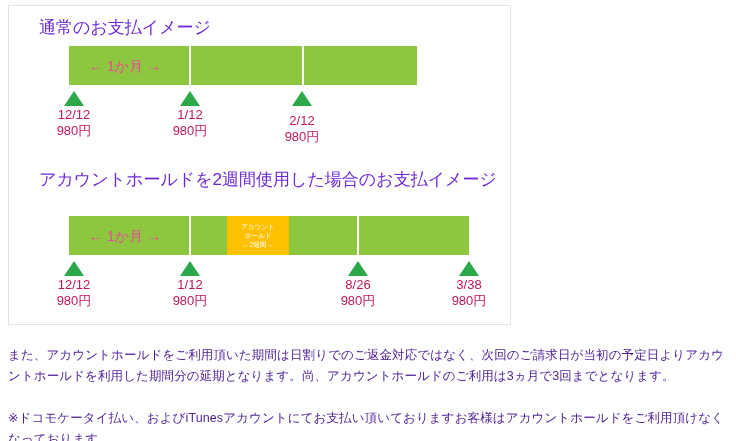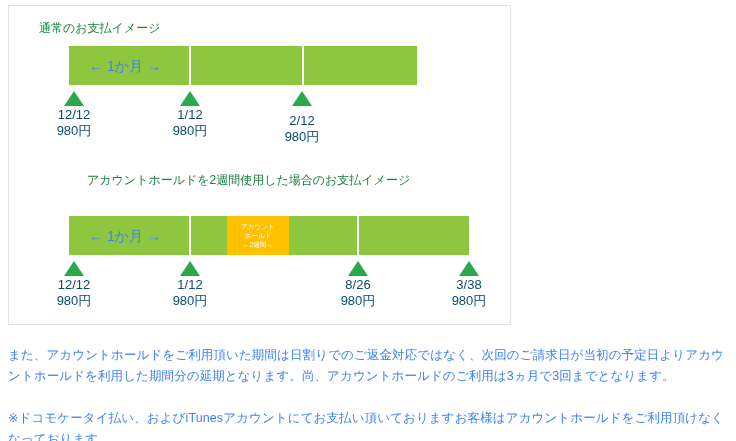--- a/index.html
+++ b/index.html
@@ -32,28 +32,28 @@
     position: absolute;
     left: 0;
     width: 100%;
   }
   #diagram-normal  { top: 0px; height: 155px; }
   #diagram-hold    { top: 155px; height: 165px; }
 
   .diagram-heading {
     position: absolute;
     left: 30px;
-    font-size: 12px;
+    font-size: 17px;
     line-height: 22px;
-    color: #15803d;
+    color: #6d28d9;
     white-space: nowrap;
     letter-spacing: 0px;
   }
   #diagram-normal .diagram-heading { top: 11px; }
-  #diagram-hold   .diagram-heading { top: 8px; margin-left: 48px; }
+  #diagram-hold   .diagram-heading { top: 8px; }
 
   
   .timeline {
     position: absolute;
     left: 0;
     top: 0;
     width: 100%;
     height: 100%;
   }
 
@@ -82,58 +82,58 @@
   }
 
   .bar-divider {
     position: absolute;
     width: 2px;
     background: #ffffff;
   }
 
   .month-label {
     position: absolute;
-    color: #3b82f6;
+    color: #ec4899;
     font-size: 14px;
     white-space: nowrap;
     line-height: 16px;
   }
 
   .marker {
     position: absolute;
     width: 0;
     height: 0;
     border-left: 10px solid transparent;
     border-right: 10px solid transparent;
     border-bottom: 15px solid #2ba84a;
   }
 
   .marker-label {
     position: absolute;
     text-align: center;
     font-size: 13px;
     line-height: 16px;
-    color: #0c4a6e;
+    color: #be185d;
     white-space: nowrap;
     width: 80px;
   }
   .marker-label .date  { display: block; }
   .marker-label .price { display: block; }
 
   
   #notes {
     position: absolute;
     left: 8px;
     top: 345px;
     width: 716px;
   }
   .note-paragraph {
     font-size: 12.5px;
     line-height: 21px;
-    color: #3b82f6;
+    color: #4c1d95;
     margin: 0;
     text-align: justify;
     letter-spacing: 0.1px;
   }
   #note-secondary { margin-top: 21px; }
 </style>
 </head>
 <body>
 
 <div id="diagram-panel">

